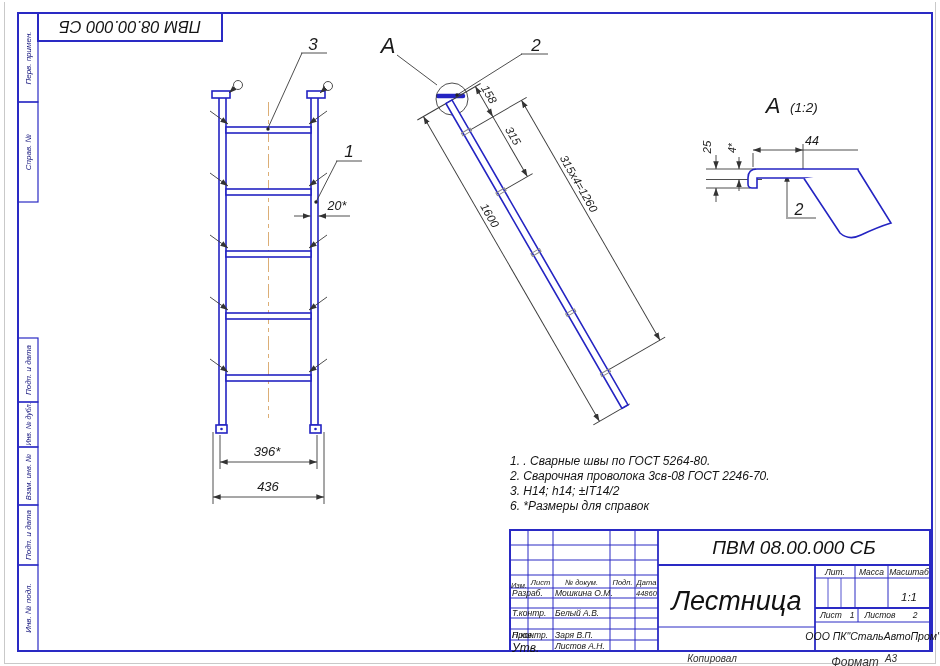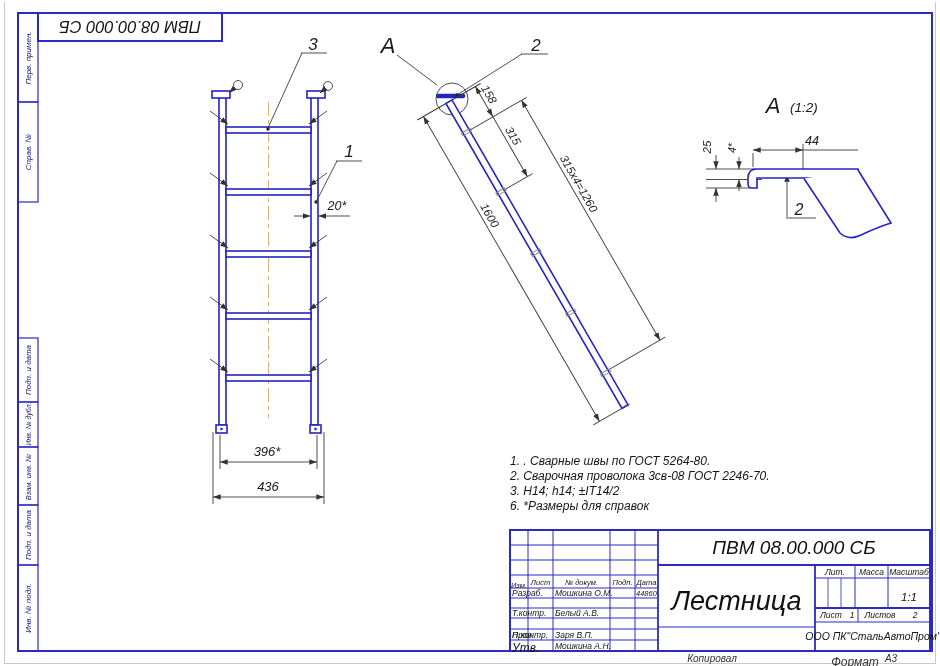--- a/index.html
+++ b/index.html
@@ -246,19 +246,19 @@
 
 <div class="t" style="left:512px; top:588px; width:41px; font-size:8.5px;">Разраб.</div>
 <div class="t" style="left:555px; top:588px; width:55px; font-size:8.5px;">Мошкина О.М.</div>
 <div class="t" style="left:636px; top:589px; width:22px; font-size:7.5px;">44860</div>
 <div class="t" style="left:512px; top:598px; width:41px; font-size:8.5px;margin-top:32px;">Пров.</div>
 <div class="t" style="left:512px; top:608px; width:52px; font-size:8.5px;">Т.контр.</div>
 <div class="t" style="left:555px; top:608px; width:55px; font-size:8.5px;">Белый А.В.</div>
 <div class="t" style="left:512px; top:630px; width:35px; font-size:8.5px;">Н.контр.</div>
 <div class="t" style="left:555px; top:630px; width:55px; font-size:8.5px;">Заря В.П.</div>
 <div class="t" style="left:512px; top:641px; width:41px; font-size:12px;">Утв.</div>
-<div class="t" style="left:555px; top:641px; width:55px; font-size:8.5px;">Мошкина А.Н.</div>
+<div class="t" style="left:555px; top:641px; width:55px; font-size:8.5px;">Листов А.Н.</div>
 
 <div class="t c" style="left:667px; top:651px; width:90px; height:14px; font-size:10px; color:#333;">Копировал</div>
 <div class="t c" style="left:831px; top:651px; width:48px; height:22px; font-size:12px; color:#333;">Формат</div>
 <div class="t c" style="left:878px; top:651px; width:26px; height:14px; font-size:10px; color:#333;">А3</div>
 
 </div>
 
 </body></html>

